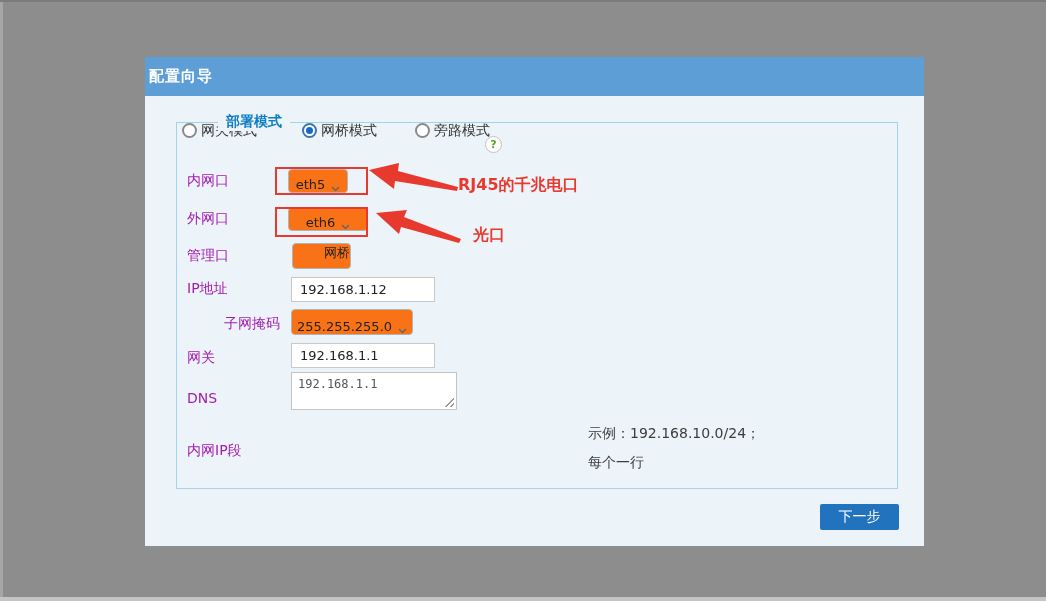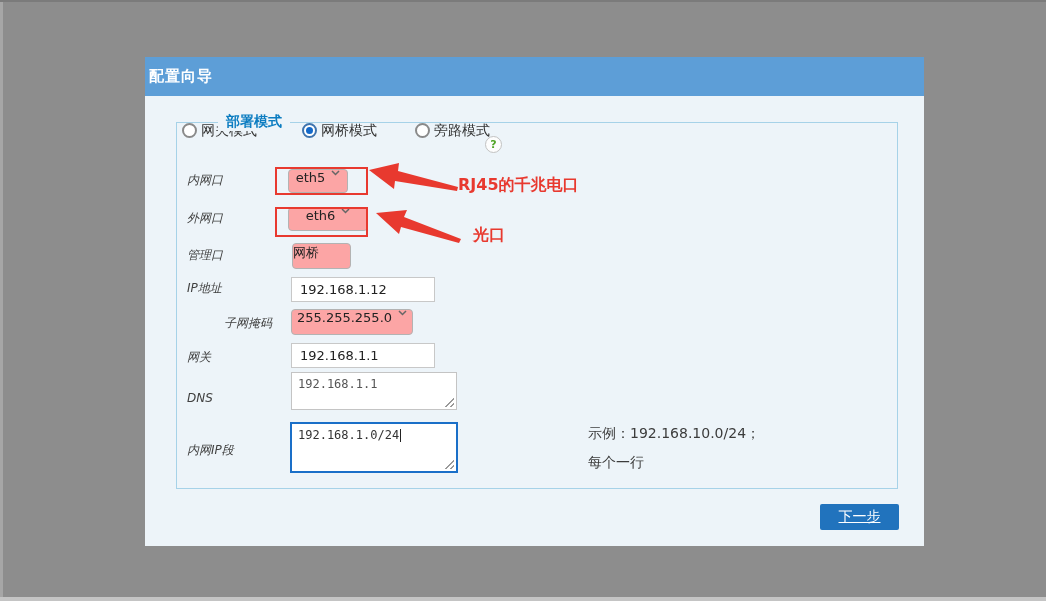--- a/index.html
+++ b/index.html
@@ -17,41 +17,41 @@
   .fieldset { position:absolute; left:31px; top:65px; width:722px; height:367px; border:1px solid #a6d2e8; }
   .legend { position:absolute; left:73px; top:56px; padding:0 8px; background:#edf4f9; color:#0d7dc1; font-size:14px; font-weight:bold; z-index:2; }
 
   .radio-item { position:absolute; top:65px; height:17px; display:flex; align-items:center; gap:4px; cursor:default; }
   .radio { width:15px; height:15px; border-radius:50%; border:2px solid #8a8a8a; background:#fff; position:relative; flex:0 0 auto; }
   .radio.checked { border-color:#3f74ae; }
   .radio.checked::after { content:''; position:absolute; left:50%; top:50%; width:7px; height:7px; margin:-3.5px 0 0 -3.5px; border-radius:50%; background:#1469c9; }
   .radio-label { font-size:14px; color:#333; }
   .help-icon { position:absolute; left:340px; top:79px; width:17px; height:17px; border-radius:50%; border:1px solid #c2c2c2; background:#fdfdfd; color:#51a528; font-size:11px; font-weight:bold; display:flex; align-items:center; justify-content:center; cursor:pointer; }
 
-  .form-label { position:absolute; left:42px; font-size:12px; color:#404040; height:16px; line-height:16px; white-space:nowrap;font-style:italic; }
+  .form-label { position:absolute; left:42px; font-size:14px; color:#a21caf; height:16px; line-height:16px; white-space:nowrap; }
 
-  .select { position:absolute; background:#fca5a5; border:1px solid #b3b3b3; border-radius:4px; display:flex; align-items:flex-start; justify-content:center; gap:6px; font-size:13px; color:#222; cursor:pointer; }
+  .select { position:absolute; background:#f97316; border:1px solid #b3b3b3; border-radius:4px; display:flex; align-items:flex-end; justify-content:center; gap:6px; font-size:13px; color:#222; cursor:pointer; }
   .select .chev { display:block; }
 
   .text-input { position:absolute; background:#fff; border:1px solid #c8c8c8; font-size:13px; color:#222; padding:8px 8px; font-family:"DejaVu Sans", sans-serif; outline:none; }
 
   .textarea { position:absolute; background:#fff; border:1px solid #c4c4c4; font-family:"DejaVu Sans Mono", monospace; font-size:12px; color:#555; padding:4px 6px; overflow:hidden; }
   .textarea.focused { border:2px solid #1a6fc8; color:#333; }
   .grip { position:absolute; right:2px; bottom:2px; width:11px; height:11px;
           background:repeating-linear-gradient(135deg, transparent 0px, transparent 2px, #999 2px, #999 3.4px);
           clip-path:polygon(100% 0, 100% 100%, 0 100%); cursor:nwse-resize; }
   .caret { display:inline-block; width:1px; height:13px; background:#222; vertical-align:text-bottom; margin-left:1px; }
 
   .hint { position:absolute; left:443px; font-size:14px; color:#3c3c3c; white-space:nowrap; }
 
   .red-box { position:absolute; border:2px solid #e8392f; pointer-events:none; }
   .red-note { position:absolute; color:#e8392f; font-size:16px; font-weight:bold; white-space:nowrap; }
   .anno-svg { position:absolute; left:0; top:0; width:779px; height:489px; pointer-events:none; }
 
-  .next-btn { position:absolute; left:675px; top:447px; width:79px; height:26px; background:#2173bd; color:#fff; border:none; border-radius:2px; font-size:14px; font-family:"DejaVu Sans", sans-serif; cursor:pointer; display:flex; align-items:center; justify-content:center;text-decoration:underline; }
+  .next-btn { position:absolute; left:675px; top:447px; width:79px; height:26px; background:#2173bd; color:#fff; border:none; border-radius:2px; font-size:14px; font-family:"DejaVu Sans", sans-serif; cursor:pointer; display:flex; align-items:center; justify-content:center; }
 </style>
 </head>
 <body>
 
 <div class="screen">
   <div class="edge-top"></div>
   <div class="edge-left"></div>
   <div class="edge-bottom"></div>
 
   <div class="panel">
@@ -115,24 +115,20 @@
     <div class="form-label" style="top:292px;">网关</div>
     <input class="text-input" style="left: 146px; top: 286px; width: 144px; height: 25px;" value="192.168.1.1">
 
     <div class="form-label" style="top:333px;">DNS</div>
     <div class="textarea" style="left:146px; top:315px; width:166px; height:38px;">
       <span>192.168.1.1</span>
       <span class="grip"></span>
     </div>
 
     <div class="form-label" style="top:385px;">内网IP段</div>
-    <div class="textarea focused" style="left:145px; top:365px; width:168px; height:51px;">
-      <span>192.168.1.0/24</span><span class="caret"></span>
-      <span class="grip"></span>
-    </div>
     <div class="hint" style="top:368px;">示例：192.168.10.0/24；</div>
     <div class="hint" style="top:397px;">每个一行</div>
 
     <div class="red-box" style="left:130px; top:110px; width:93px; height:28px;"></div>
     <div class="red-box" style="left:130px; top:150px; width:93px; height:30px;"></div>
     <svg class="anno-svg" viewBox="0 0 779 489">
       <polygon points="224,113 254,106 253,114 313,130 312,134 250,124 249,132" fill="#e8392f"></polygon>
       <polygon points="231,156 262,153 259,160 316,182 314,186 256,170 254,177" fill="#e8392f"></polygon>
     </svg>
     <div class="red-note" style="left:313px; top:118px;">RJ45的千兆电口</div>

